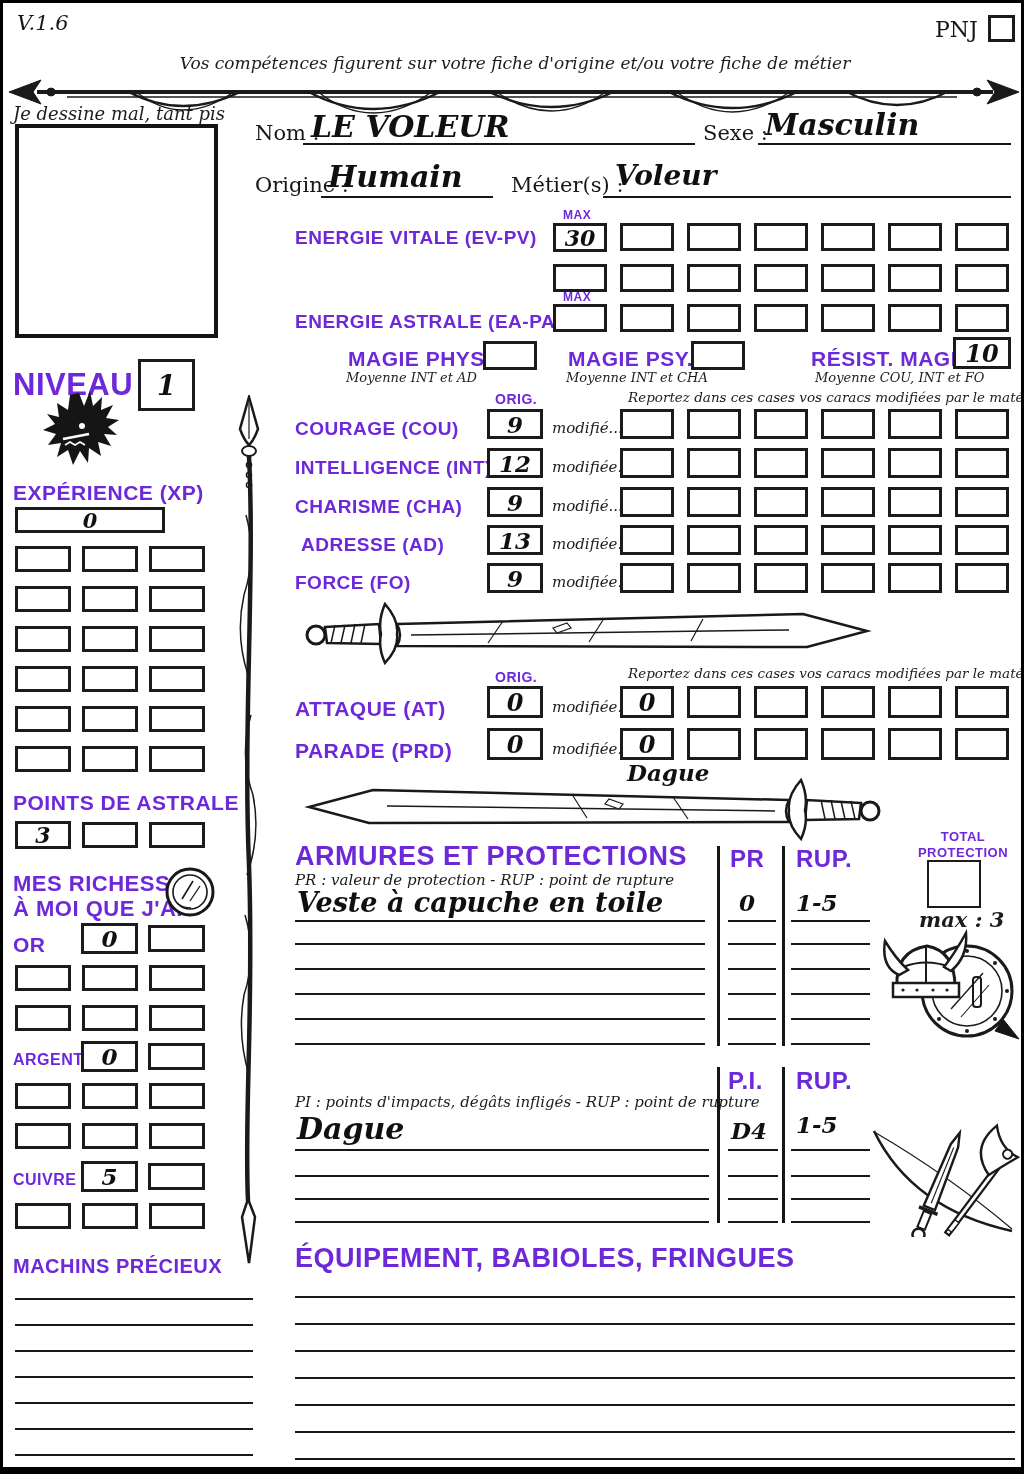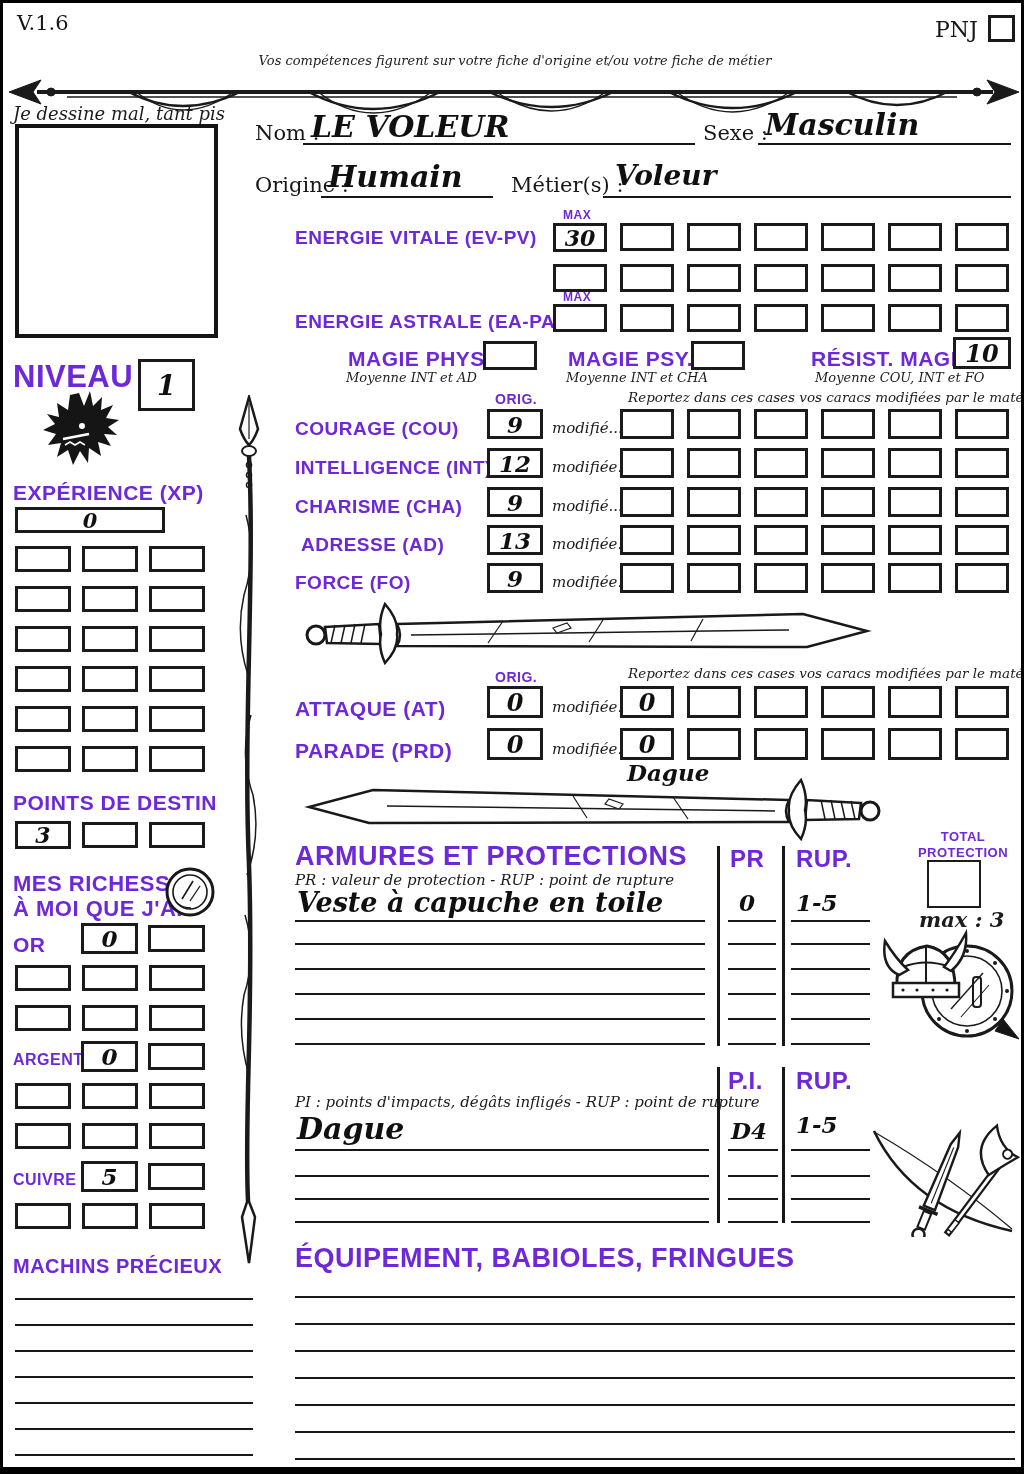--- a/index.html
+++ b/index.html
@@ -25,24 +25,24 @@
   .hline{position:absolute;height:0;border-top:2.5px solid #161616;}
   .vline{position:absolute;width:0;border-left:3px solid #161616;}
   .wline{border-top:2.5px solid #181818;height:0;}
   svg{display:block;}
 </style>
 </head>
 <body>
 
 <div class="page">
 
-  <div class="abs serif" style="left:14px;top:8px;font-size:21px;">V.1.6</div>
+  <div class="abs serif" style="left:14px;top:8px;font-size:21px;font-style:italic;">V.1.6</div>
   <div class="abs serif" style="left:932px;top:14px;font-size:22px;">PNJ</div>
   <div class="abs box" style="left:985px;top:12px;width:27px;height:27px;"></div>
-  <div class="abs med" style="left:162px;top:50px;width:700px;text-align:center;font-size:13px;">Vos compétences figurent sur votre fiche d'origine et/ou votre fiche de métier</div>
+  <div class="abs med" style="left:162px;top:50px;width:700px;text-align:center;font-size:17px;">Vos compétences figurent sur votre fiche d'origine et/ou votre fiche de métier</div>
 
   <div class="abs" style="left:4px;top:72px;">
     <svg width="1014" height="40" viewBox="0 0 1014 40">
       <g stroke="#1a1a1a" fill="none">
         <line x1="30" y1="17" x2="986" y2="17" stroke-width="4"></line>
         <line x1="60" y1="22" x2="950" y2="22" stroke-width="1.4"></line>
         <path d="M120 16 Q175 46 235 16" stroke-width="2.4"></path>
         <path d="M128 16 Q175 54 228 16" stroke-width="1.4"></path>
         <path d="M300 16 Q365 52 435 16" stroke-width="2.4"></path>
         <path d="M310 16 Q365 60 426 16" stroke-width="1.4"></path>
@@ -248,21 +248,21 @@
         <path d="M82 3 Q96 19 94 33 Q96 47 82 62 Q75 47 78 33 Q75 19 82 3 Z" stroke-width="2.5"></path>
         <path d="M94 23 L510 13 L574 30 L514 46 L94 45 Q100 34 94 23 Z" stroke-width="2.5"></path>
         <path d="M108 34 L496 29" stroke-width="1.5" fill="none"></path>
         <line x1="210" y1="20" x2="195" y2="42" stroke-width="1.2"></line>
         <line x1="310" y1="19" x2="296" y2="41" stroke-width="1.2"></line>
         <path d="M260 27 l14 -5 l4 5 l-14 5 Z" stroke-width="1.2"></path>
       </g>
     </svg>
   </div>
 
-  <div class="abs hl" style="left:10px;top:356px;font-size:31px;">NIVEAU</div>
+  <div class="abs hl" style="left:10px;top:364px;font-size:31px;">NIVEAU</div>
   <div class="abs vbox hand" style="left:135px;top:356px;width:57px;height:52px;font-size:27px;">1</div>
 
   <div class="abs" style="left:32px;top:386px;">
     <svg width="88" height="86" viewBox="0 0 88 86">
       <path fill="#151515" d="M44 4 L49 17 L55 2 L58 17 L67 8 L66 21 L78 16 L71 29 L84 31 L73 38 L82 46 L69 45 L76 57 L63 53 L66 67 L54 59 L53 74 L45 62 L38 76 L33 61 L22 68 L26 54 L13 56 L21 45 L8 41 L20 35 L12 25 L24 28 L22 14 L33 21 L35 6 Z"></path>
       <circle cx="47" cy="37" r="3" fill="#fff"></circle>
       <path d="M28 50 L54 45" stroke="#fff" stroke-width="2.5" fill="none"></path>
       <path d="M30 56 l5 -3 l5 3 l5 -3 l5 3" stroke="#fff" stroke-width="1.6" fill="none"></path>
     </svg>
   </div>
@@ -283,21 +283,21 @@
       <div class="box"></div>
       <div class="box"></div>
       <div class="box"></div>
       <div class="box"></div>
       <div class="box"></div>
       <div class="box"></div>
       <div class="box"></div>
       <div class="box"></div>
     </div>
 
-  <div class="abs hl" style="left:10px;top:788px;font-size:21px;">POINTS DE DESTIN</div>
+  <div class="abs hl" style="left:10px;top:788px;font-size:21px;">POINTS DE ASTRALE</div>
   <div class="abs vbox hand" style="left:12px;top:818px;width:56px;height:28px;font-size:22px;">3</div>
   <div class="abs row-flex g11 b56" style="left:79px;top:819px;">
       <div class="box"></div>
       <div class="box"></div>
     </div>
 
   <div class="abs hl" style="left:10px;top:868px;font-size:22px;">MES RICHESSES</div>
   <div class="abs hl" style="left:10px;top:893px;font-size:22px;">À MOI QUE J'AI</div>
 
   <div class="abs" style="left:160px;top:862px;">

